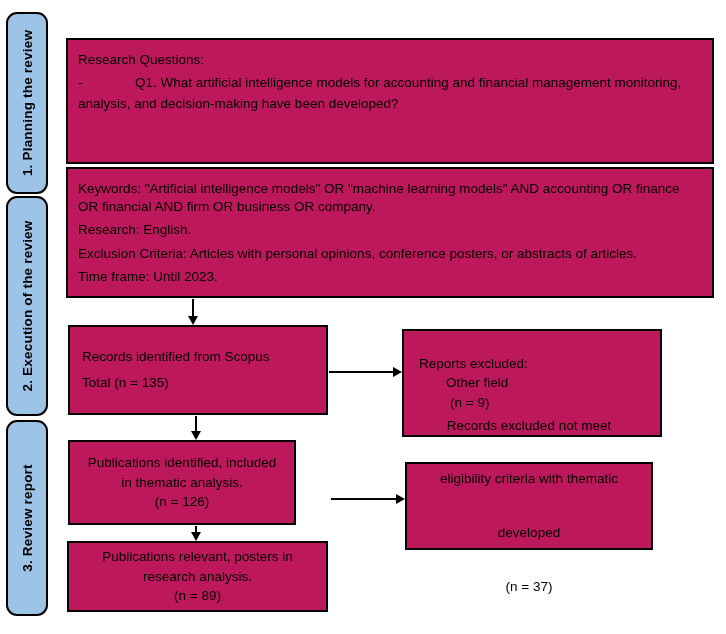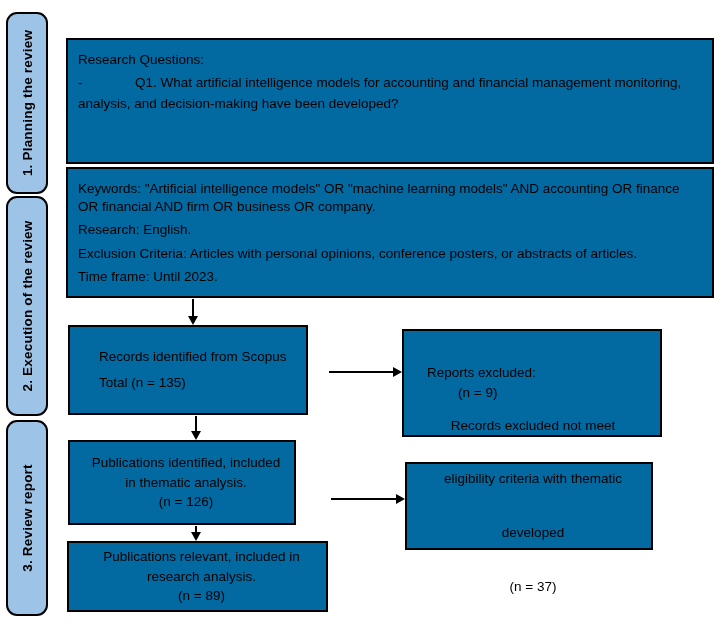--- a/index.html
+++ b/index.html
@@ -21,32 +21,32 @@
     border:2px solid var(--border);
     border-radius:11px;
   }
   .stage-tab .lbl{
     position:absolute;top:50%;left:50%;
     transform:translate(-50%,-50%) rotate(-90deg);
     white-space:nowrap;font-weight:bold;font-size:13.5px;letter-spacing:0.2px;
   }
   
   .box{
-    position:absolute;background:#0369a1;border:2px solid var(--border);
+    position:absolute;background:#be185d;border:2px solid var(--border);
     font-size:13.5px;line-height:1.32;
   }
   .box.thick{border-width:2.5px;}
   .pad{padding:8px 10px;}
   
   .rq p{margin:2px 0 3px 0;line-height:1.5;}
   .rq .tabdash{display:inline-block;width:57px;}
   
   .crit p{margin:3px 0 6px 0;line-height:1.3;}
   
-  .flow{display:flex;flex-direction:column;justify-content:center;padding-left:8px;}
+  .flow{display:flex;flex-direction:column;justify-content:center;}
   .flow.center{text-align:center;align-items:center;}
   .flow.left{align-items:flex-start;}
   .flow .ln{line-height:1.45;}
   .gap .ln{line-height:1.9;}
   .indent1{padding-left:15px;}
   .indent2{padding-left:42px;}
   .indent3{padding-left:46px;}
   
   .arr-v{position:absolute;width:12px;}
   .arr-v::before{content:"";position:absolute;left:5px;top:0;bottom:8px;width:2px;background:var(--border);}
@@ -77,45 +77,46 @@
     <p><span class="tabdash">-</span><span>Q1. What artificial intelligence models for accounting and financial management monitoring, analysis, and decision-making have been developed?</span></p>
   </div>
 
   <div class="box pad crit" style="left:66px;top:167px;width:648px;height:131px;">
     <p>Keywords: "Artificial intelligence models" OR "machine learning models" AND accounting OR finance OR financial AND firm OR business OR company.</p>
     <p>Research: English.</p>
     <p>Exclusion Criteria: Articles with personal opinions, conference posters, or abstracts of articles.</p>
     <p>Time frame: Until 2023.</p>
   </div>
 
-  <div class="box flow left gap" style="left:68px;top:325px;width:240px;height:90px;padding-left:29px;">
+  <div class="box flow left gap" style="left:68px;top:325px;width:260px;height:90px;padding-left:12px;">
     <div class="ln">Records identified from Scopus</div>
     <div class="ln">Total (n = 135)</div>
   </div>
 
   <div class="box thick flow left" style="left:402px;top:329px;width:260px;height:108px;">
     <div class="ln indent1">Reports excluded:</div>
+    <div class="ln indent2">Other field</div>
     <div class="ln indent3">(n = 9)</div>
   </div>
 
   <div class="box flow center" style="left:68px;top:440px;width:228px;height:85px;">
     <div class="ln">Publications identified, included</div>
     <div class="ln">in thematic analysis.</div>
     <div class="ln">(n = 126)</div>
   </div>
 
   <div class="box flow center" style="left:405px;top:462px;width:248px;height:88px;gap:34px;">
     <div class="ln">Records excluded not meet</div>
     <div class="ln">eligibility criteria with thematic</div>
     <div class="ln">developed</div>
     <div class="ln">(n = 37)</div>
   </div>
 
   <div class="box flow center" style="left:67px;top:541px;width:261px;height:71px;">
-    <div class="ln">Publications relevant, included in</div>
+    <div class="ln">Publications relevant, posters in</div>
     <div class="ln">research analysis.</div>
     <div class="ln">(n = 89)</div>
   </div>
 
   <div class="arr-v" style="left:187px;top:299px;height:26px;"></div>
   <div class="arr-v" style="left:190px;top:416px;height:24px;"></div>
   <div class="arr-v" style="left:190px;top:526px;height:15px;"></div>
   <div class="arr-h" style="left:329px;top:366px;width:73px;"></div>
   <div class="arr-h" style="left:331px;top:493px;width:74px;"></div>
 

